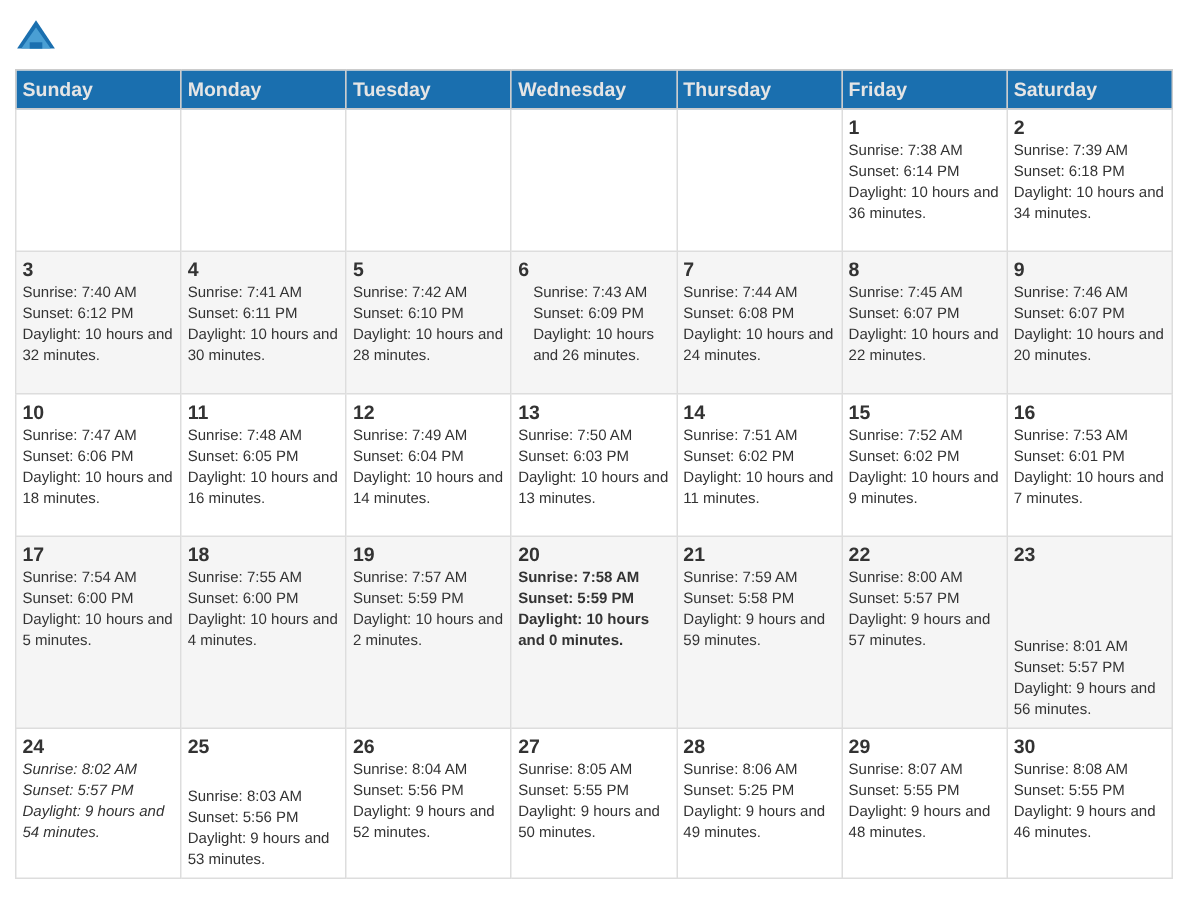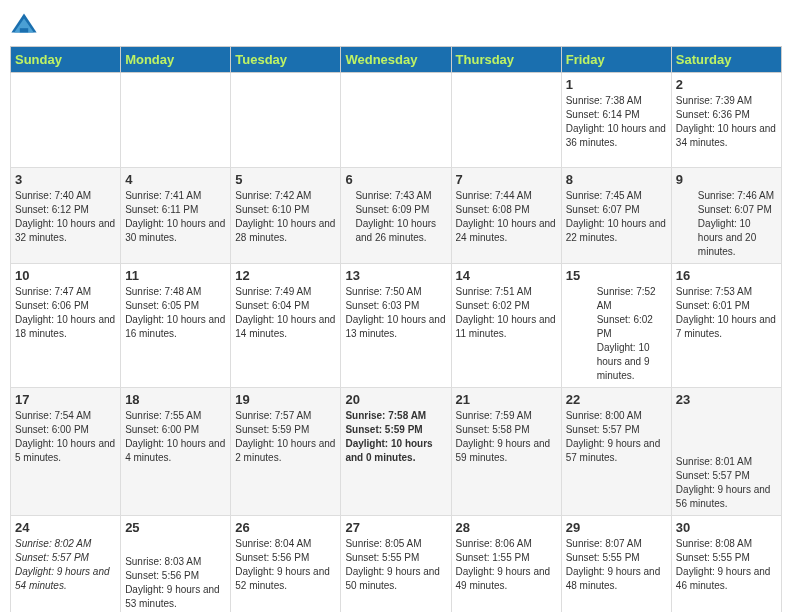--- a/index.html
+++ b/index.html
@@ -44,21 +44,21 @@
       font-size: 16px;
       color: #555;
     }
     table {
       width: 100%;
       border-collapse: collapse;
       table-layout: fixed;
     }
     th {
       background: #1a6faf;
-      color: #bef264;
+      color: #e5e5e5;
       font-size: 13px;
       font-weight: bold;
       padding: 5px 4px;
       text-align: left;
       border: 1px solid #ccc;
     }
     td {
       vertical-align: top;
       border: 1px solid #ddd;
       padding: 4px 4px;
@@ -130,21 +130,21 @@
         <td class="empty-cell"></td>
         <td>
           <span class="day-num">1</span>
           <div class="day-info" style="white-space: pre-line;">Sunrise: 7:38 AM
 Sunset: 6:14 PM
 Daylight: 10 hours and 36 minutes.</div>
         </td>
         <td>
           <span class="day-num">2</span>
           <div class="day-info" style="white-space: pre-line;">Sunrise: 7:39 AM
-Sunset: 6:36 PM
+Sunset: 6:18 PM
 Daylight: 10 hours and 34 minutes.</div>
         </td>
       </tr>
       <tr>
         <td>
           <span class="day-num">3</span>
           <div class="day-info" style="white-space: pre-line;">Sunrise: 7:40 AM
 Sunset: 6:12 PM
 Daylight: 10 hours and 32 minutes.</div>
         </td>
@@ -173,21 +173,21 @@
 Daylight: 10 hours and 24 minutes.</div>
         </td>
         <td>
           <span class="day-num">8</span>
           <div class="day-info" style="white-space: pre-line;">Sunrise: 7:45 AM
 Sunset: 6:07 PM
 Daylight: 10 hours and 22 minutes.</div>
         </td>
         <td>
           <span class="day-num">9</span>
-          <div class="day-info" style="white-space: pre-line; margin-left: 22px;">Sunrise: 7:46 AM
+          <div class="day-info" style="white-space: pre-line;">Sunrise: 7:46 AM
 Sunset: 6:07 PM
 Daylight: 10 hours and 20 minutes.</div>
         </td>
       </tr>
       <tr>
         <td>
           <span class="day-num">10</span>
           <div class="day-info" style="white-space: pre-line;">Sunrise: 7:47 AM
 Sunset: 6:06 PM
 Daylight: 10 hours and 18 minutes.</div>
@@ -211,21 +211,21 @@
 Daylight: 10 hours and 13 minutes.</div>
         </td>
         <td>
           <span class="day-num">14</span>
           <div class="day-info" style="white-space: pre-line;">Sunrise: 7:51 AM
 Sunset: 6:02 PM
 Daylight: 10 hours and 11 minutes.</div>
         </td>
         <td>
           <span class="day-num">15</span>
-          <div class="day-info" style="white-space: pre-line; margin-left: 31px;">Sunrise: 7:52 AM
+          <div class="day-info" style="white-space: pre-line;">Sunrise: 7:52 AM
 Sunset: 6:02 PM
 Daylight: 10 hours and 9 minutes.</div>
         </td>
         <td>
           <span class="day-num">16</span>
           <div class="day-info" style="white-space: pre-line;">Sunrise: 7:53 AM
 Sunset: 6:01 PM
 Daylight: 10 hours and 7 minutes.</div>
         </td>
       </tr>
@@ -294,21 +294,21 @@
         </td>
         <td>
           <span class="day-num">27</span>
           <div class="day-info" style="white-space: pre-line;">Sunrise: 8:05 AM
 Sunset: 5:55 PM
 Daylight: 9 hours and 50 minutes.</div>
         </td>
         <td>
           <span class="day-num">28</span>
           <div class="day-info" style="white-space: pre-line;">Sunrise: 8:06 AM
-Sunset: 1:55 PM
+Sunset: 5:25 PM
 Daylight: 9 hours and 49 minutes.</div>
         </td>
         <td>
           <span class="day-num">29</span>
           <div class="day-info" style="white-space: pre-line;">Sunrise: 8:07 AM
 Sunset: 5:55 PM
 Daylight: 9 hours and 48 minutes.</div>
         </td>
         <td>
           <span class="day-num">30</span>

